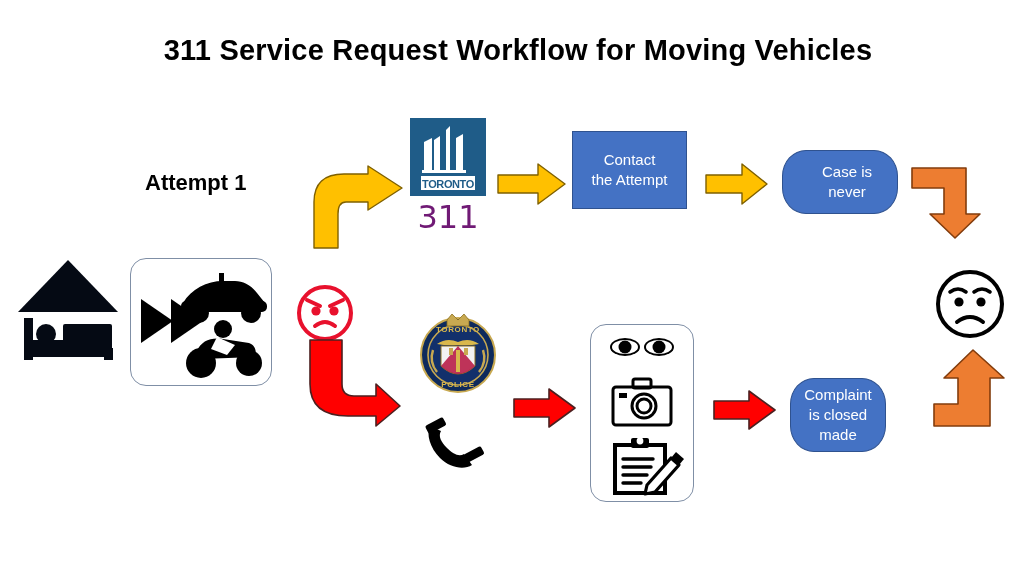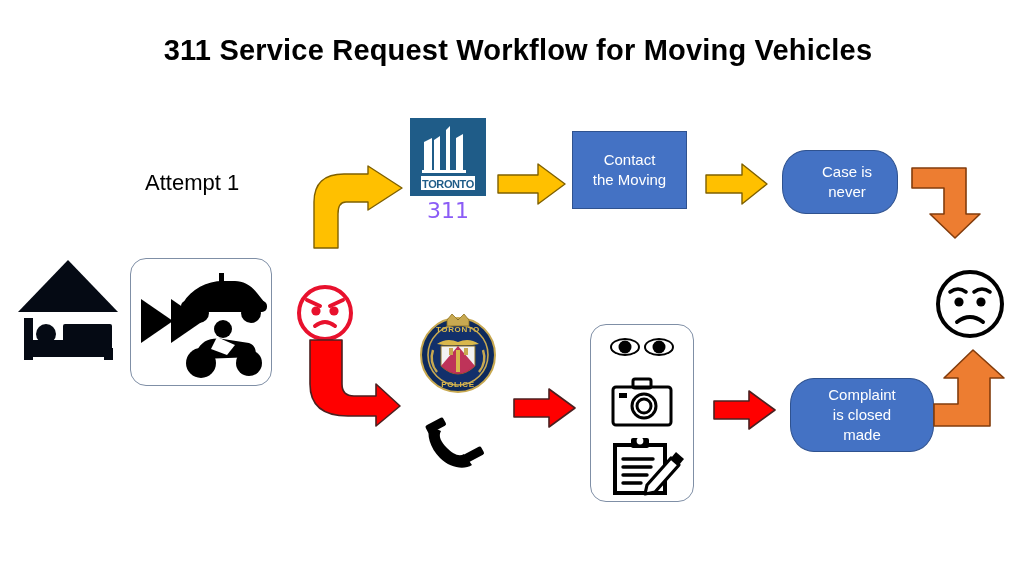--- a/index.html
+++ b/index.html
@@ -10,40 +10,40 @@
 
   
   #title{
     left:0;top:34px;width:1036px;text-align:center;
     font-size:29px;font-weight:bold;color:#000;
     letter-spacing:.2px;font-family:"Liberation Sans","DejaVu Sans",sans-serif;
   }
 
   
   .attempt-label{
-    font-size:22px;font-weight:normal;color:#000;white-space:nowrap;
+    font-size:22px;font-weight:bold;color:#000;white-space:nowrap;
   }
 
   
   .proc-box{
     background:#4472C4;border:1px solid #2F528F;color:#ffffff;
     display:flex;align-items:center;justify-content:center;
     text-align:center;font-size:15px;line-height:1.35;
     box-sizing:border-box;padding:2px 6px;
   }
   .proc-rect{border-radius:0;}
   .proc-round{border-radius:24px/26px;}
 
   
   #toronto-logo{
     background:#1F5C88;box-sizing:border-box;
     display:flex;align-items:center;justify-content:center;
   }
   #txt311{
-    font-size:22px;color:#8b5cf6;text-align:center;width:100%;
+    font-size:32px;color:#701a75;text-align:center;width:100%;
     font-family:"DejaVu Sans",sans-serif;font-weight:400;
   }
 
   
   .icon-card{
     background:#ffffff;border:1px solid #7f8fa6;border-radius:16px;
     box-sizing:border-box;
   }
 
   svg{display:block;overflow:visible;}
@@ -135,21 +135,21 @@
 
   <div class="abs" style="left:498px;top:163px;width:68px;height:42px;">
     <svg width="68" height="42" viewBox="0 0 68 42">
       <path d="M0 12 L40 12 L40 1 L67 21 L40 41 L40 30 L0 30 Z" fill="#FFC000" stroke="#7F6000" stroke-width="1.4" stroke-linejoin="round"></path>
     </svg>
   </div>
 
   <div class="abs proc-box proc-rect" style="left:572px;top:131px;width:115px;height:78px;">
     <div>
       <div>Contact</div>
-      <div>the Moving</div>
+      <div>the Attempt</div>
     </div>
   </div>
 
   <div class="abs" style="left:706px;top:163px;width:62px;height:42px;">
     <svg width="62" height="42" viewBox="0 0 62 42">
       <path d="M0 12 L36 12 L36 1 L61 21 L36 41 L36 30 L0 30 Z" fill="#FFC000" stroke="#7F6000" stroke-width="1.4" stroke-linejoin="round"></path>
     </svg>
   </div>
 
   <div class="abs proc-box proc-round" style="left:782px;top:150px;width:116px;height:64px;padding-left:20px;">
@@ -245,21 +245,21 @@
       </g>
     </svg>
   </div>
 
   <div class="abs" style="left:714px;top:390px;width:62px;height:40px;">
     <svg width="62" height="40" viewBox="0 0 62 40">
       <path d="M0 11 L35 11 L35 1 L61 20 L35 39 L35 29 L0 29 Z" fill="#FF0000" stroke="#4C2020" stroke-width="1.6" stroke-linejoin="round"></path>
     </svg>
   </div>
 
-  <div class="abs proc-box proc-round" style="left:790px;top:378px;width:144px;height:74px;">
+  <div class="abs proc-box proc-round" style="left:790px;top:378px;width:96px;height:74px;">
     <div>
       <div>Complaint</div>
       <div>is closed</div>
       <div>made</div>
     </div>
   </div>
 
   <div class="abs" style="left:932px;top:348px;width:82px;height:82px;">
     <svg width="82" height="82" viewBox="0 0 82 82">
       <path d="M2 56 L2 78 L58 78 L58 30 L72 30 L41 2 L12 30 L26 30 L26 56 Z" fill="#ED7D31" stroke="#833C0C" stroke-width="1.6" stroke-linejoin="round"></path>

